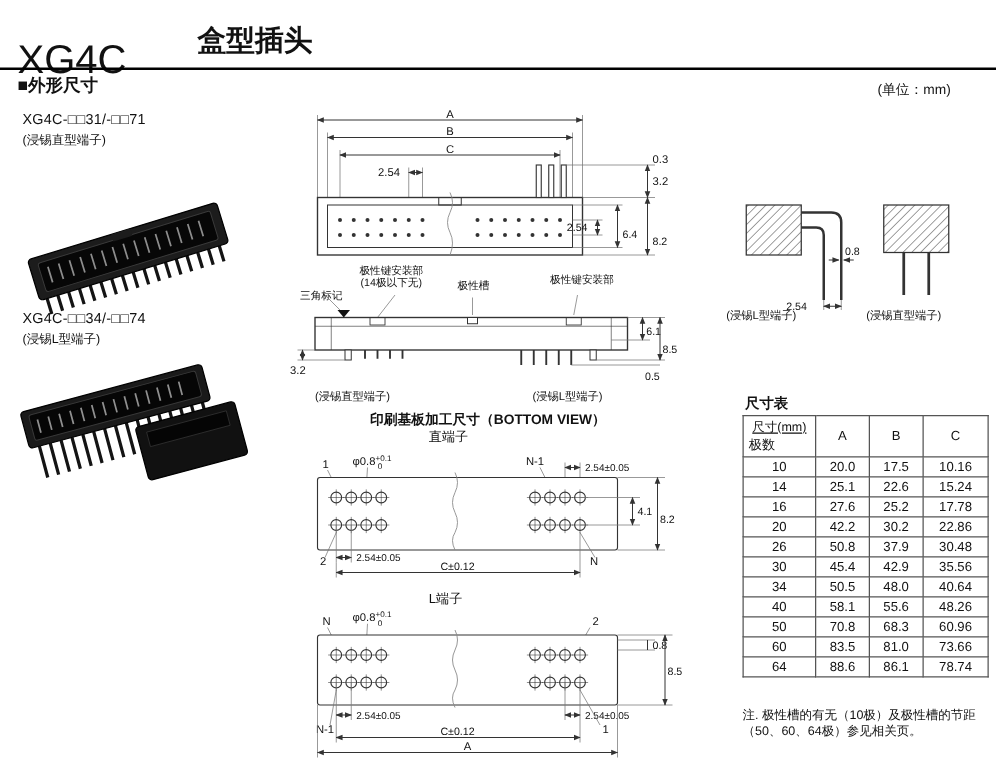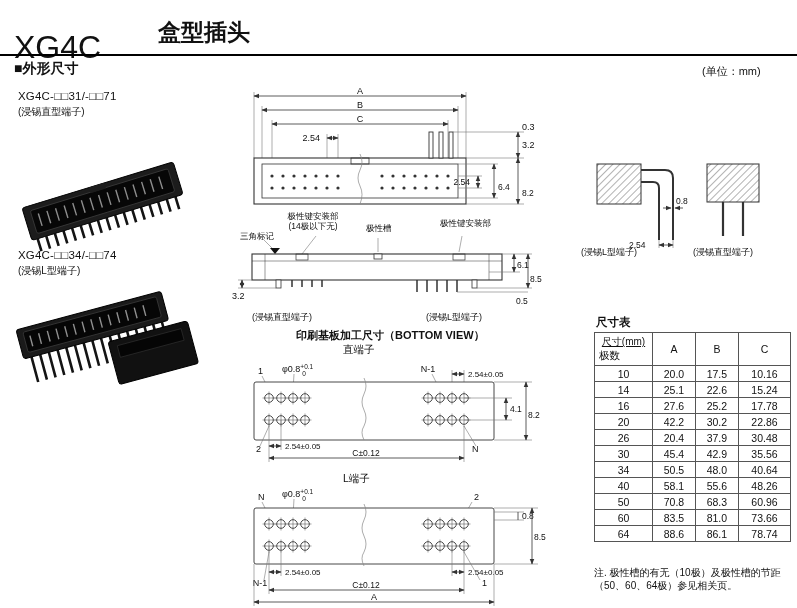--- a/index.html
+++ b/index.html
@@ -377,21 +377,21 @@
           <td>17.78</td>
         </tr>
       <tr>
           <td>20</td>
           <td>42.2</td>
           <td>30.2</td>
           <td>22.86</td>
         </tr>
       <tr>
           <td>26</td>
-          <td>20.4</td>
+          <td>50.8</td>
           <td>37.9</td>
           <td>30.48</td>
         </tr>
       <tr>
           <td>30</td>
           <td>45.4</td>
           <td>42.9</td>
           <td>35.56</td>
         </tr>
       <tr>

